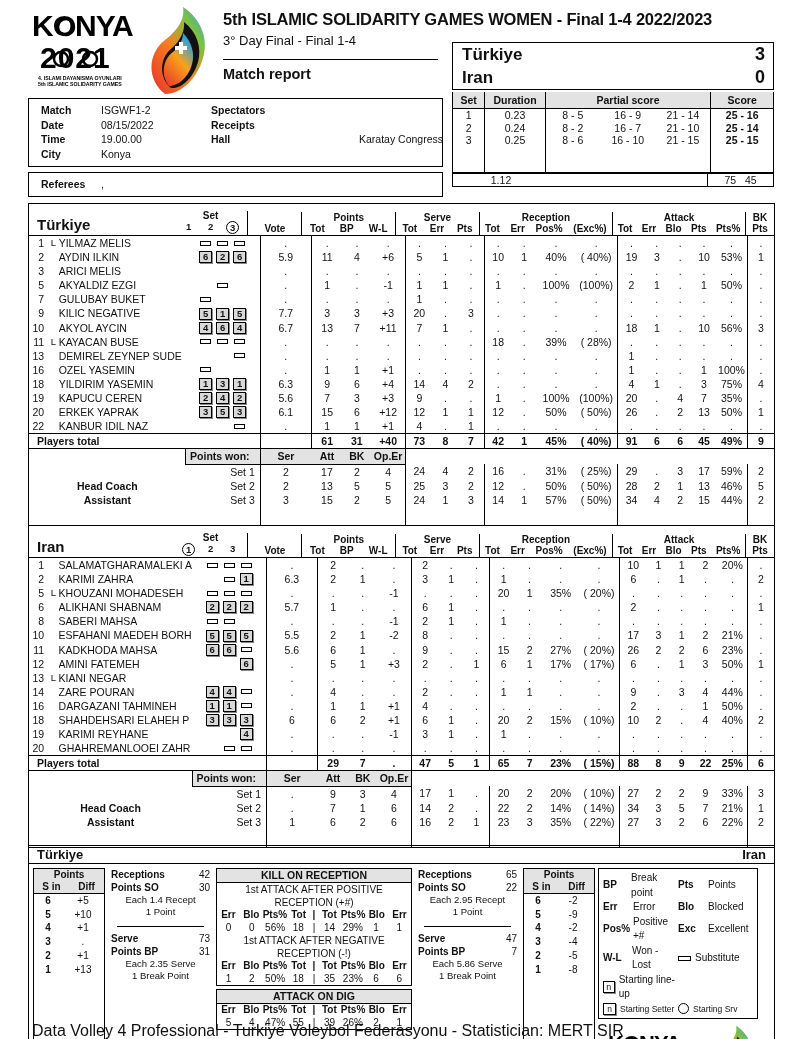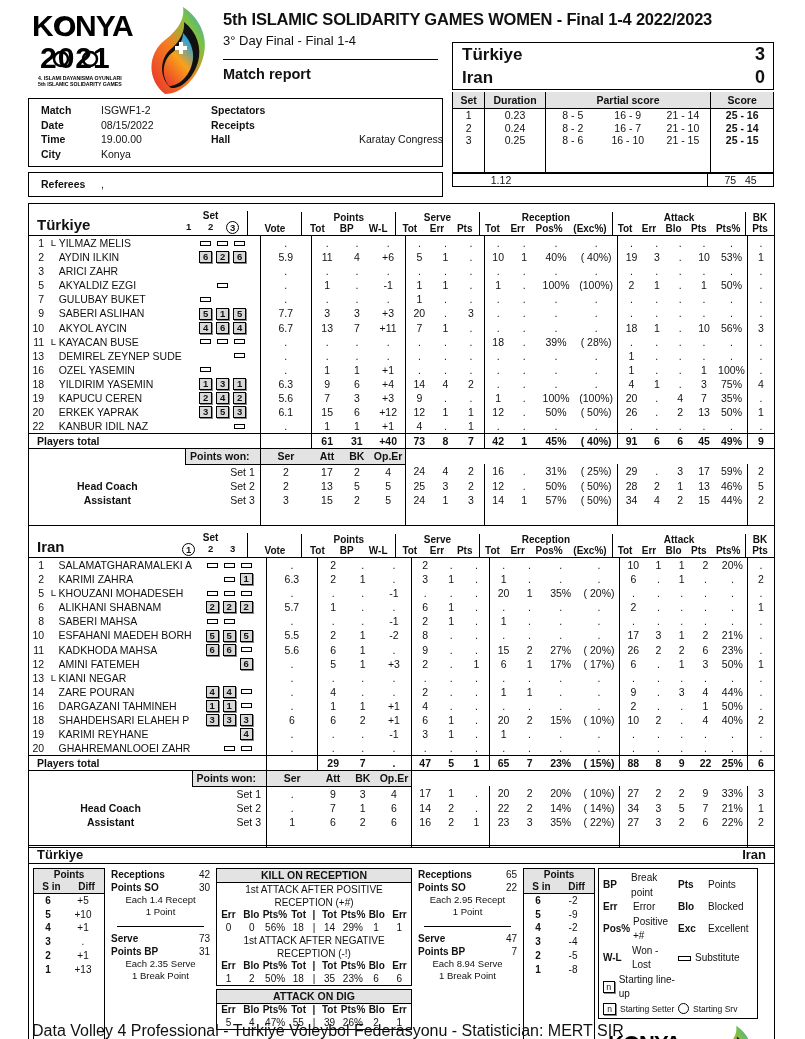--- a/index.html
+++ b/index.html
@@ -401,21 +401,21 @@
             <td class="vline" style="width:32px;">19</td>
             <td style="width:28px;">3</td>
             <td style="width:28px;">.</td>
             <td style="width:28px;">10</td>
             <td style="width:32px;">53%</td>
             <td class="vline" style="width:32px;">1</td>
           </tr>
           <tr>
             <td class="num">3</td>
             <td class="role"></td>
-            <td class="pname">ARICI ZAHR</td>
+            <td class="pname">ARICI MELIS</td>
             <td class="setc">
               <span class="setcells">
                 <span class="blank"></span>
                 <span class="blank"></span>
                 <span class="blank"></span>
               </span>
             </td>
             <td class="vline" style="width:60px;">.</td>
             <td class="vline" style="width:36px;">.</td>
             <td style="width:32px;">.</td>
@@ -492,21 +492,21 @@
             <td class="vline" style="width:32px;">.</td>
             <td style="width:28px;">.</td>
             <td style="width:28px;">.</td>
             <td style="width:28px;">.</td>
             <td style="width:32px;">.</td>
             <td class="vline" style="width:32px;">.</td>
           </tr>
           <tr>
             <td class="num">9</td>
             <td class="role"></td>
-            <td class="pname">SABERI ASLIHAN</td>
+            <td class="pname">KILIC NEGATIVE</td>
             <td class="setc">
               <span class="setcells">
                 <span class="sbox">5</span>
                 <span class="sbox">1</span>
                 <span class="sbox">5</span>
               </span>
             </td>
             <td class="vline" style="width:60px;">7.7</td>
             <td class="vline" style="width:36px;">3</td>
             <td style="width:32px;">3</td>
@@ -1647,21 +1647,21 @@
         <div class="cap">1 Point</div>
         <div class="recsep"></div>
         <div class="rr">
             <span>Serve</span>
             <span>47</span>
           </div>
         <div class="rr">
             <span>Points BP</span>
             <span>7</span>
           </div>
-        <div class="cap">Each 8.94 Serve</div>
+        <div class="cap">Each 5.86 Serve</div>
         <div class="cap">1 Break Point</div>
       </div>
 
       <div class="ptsdiff" id="away-ptsdiff">
           <div class="pd-h1">Points</div>
           <div class="pd-h2">
             <span>S in</span>
             <span>Diff</span>
           </div>
           <div class="pd-r">

